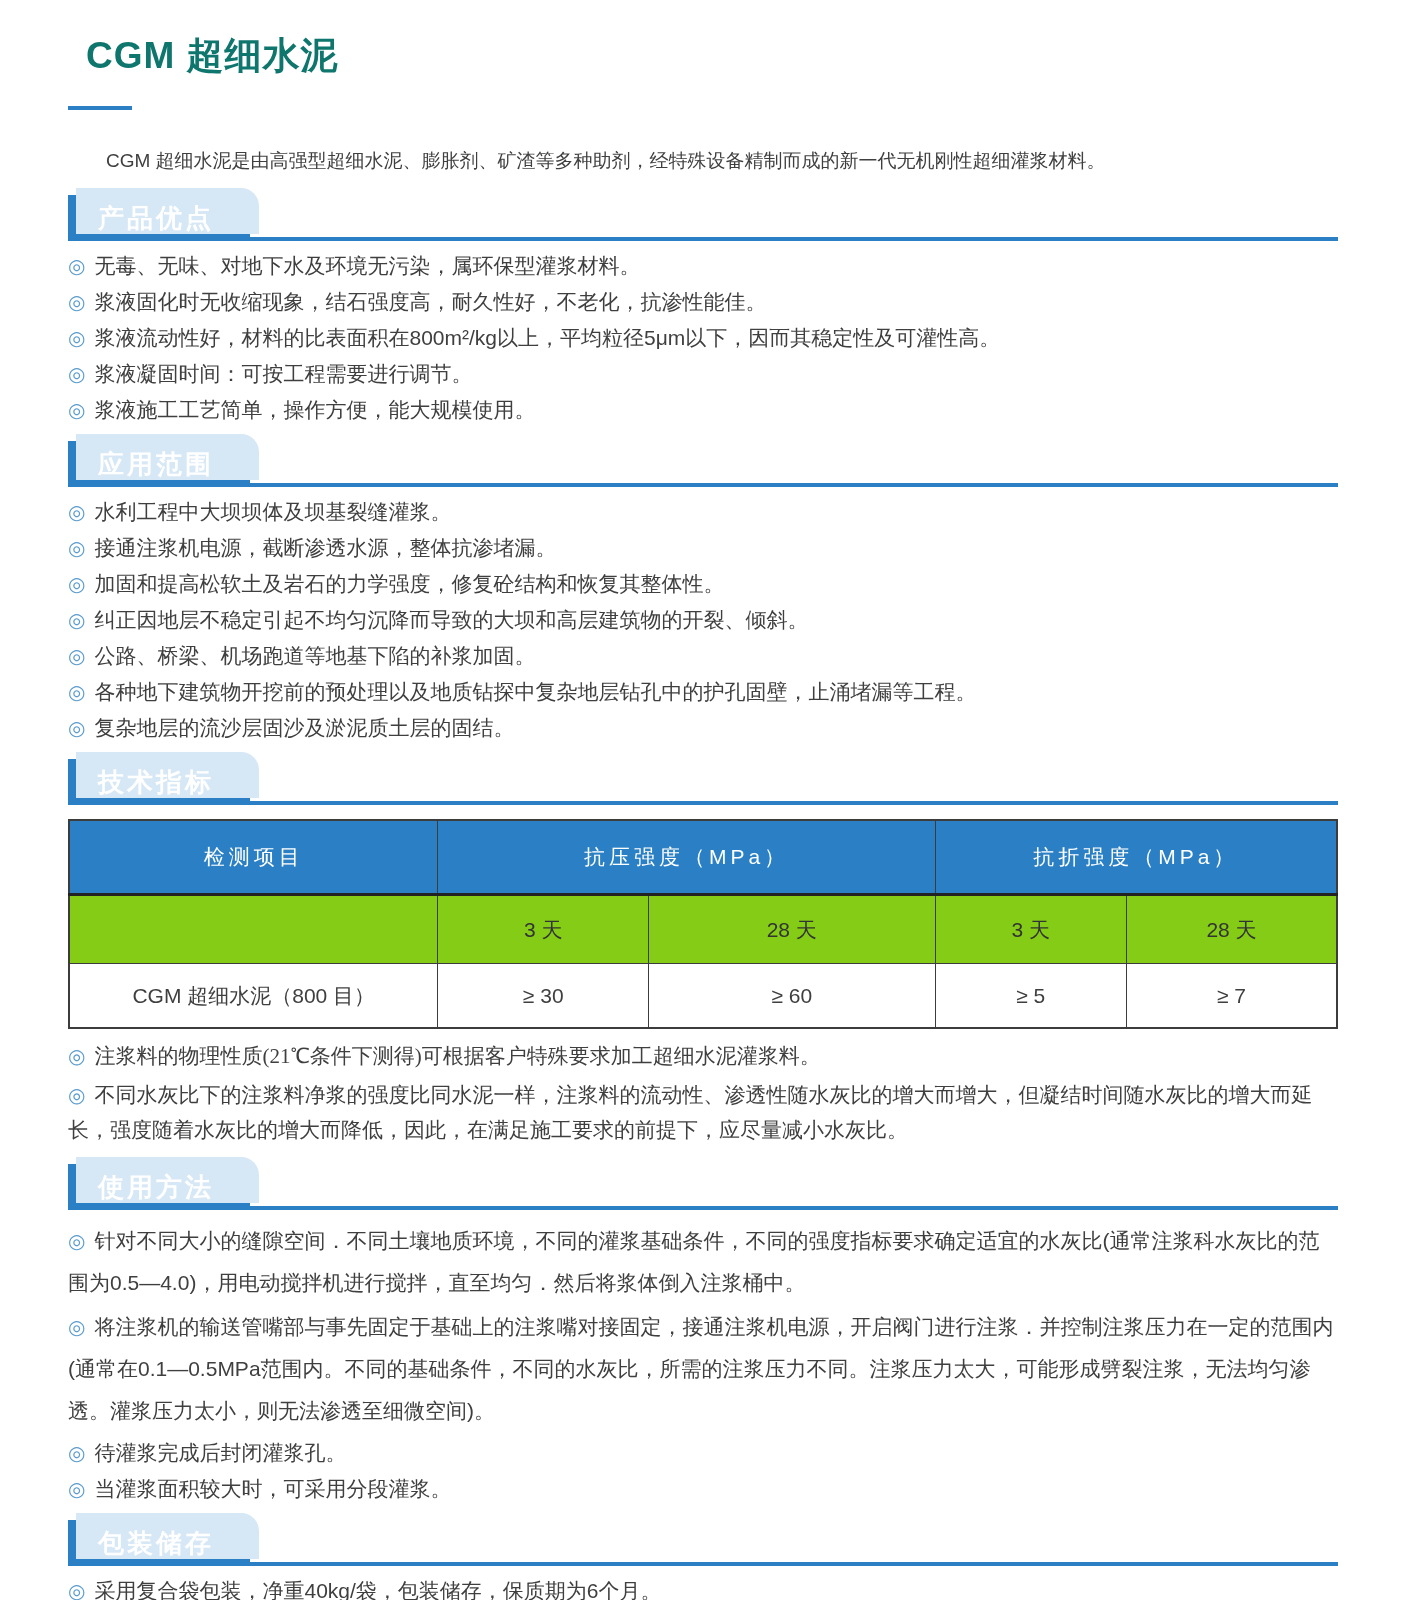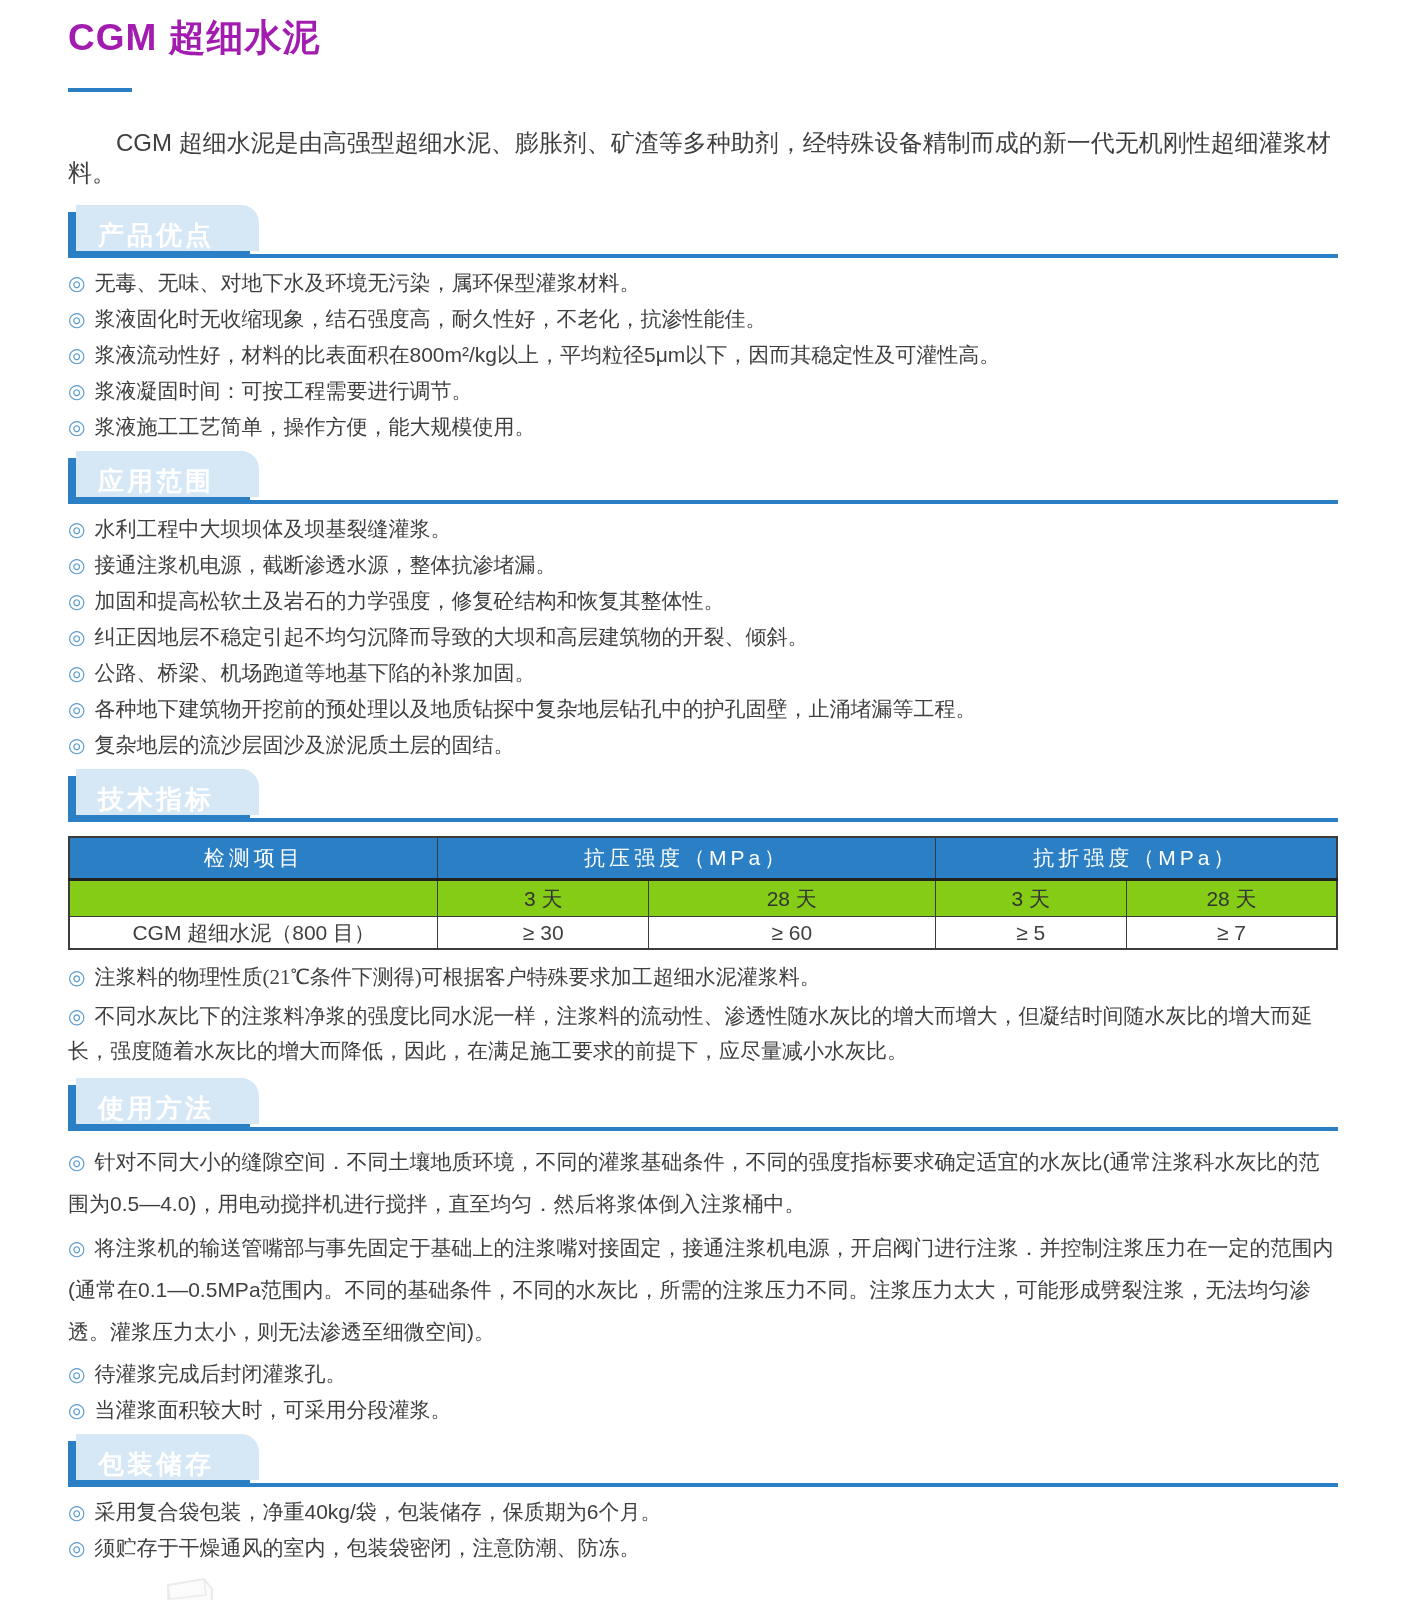--- a/index.html
+++ b/index.html
@@ -5,26 +5,26 @@
   html,body{margin:0;padding:0;}
   body{
     width:1406px;height:1600px;overflow:hidden;background:#ffffff;
     font-family:"Liberation Sans","DejaVu Sans",sans-serif;
     color:#3f3f3f;position:relative;
   }
   .page{padding:14px 68px 0 68px;}
 
   
   .page-title{
-    font-size:37px;line-height:48px;font-weight:bold;color:#a21caf;
-    letter-spacing:1px;margin:0;
+    font-size:37px;line-height:48px;font-weight:bold;color:#0f766e;
+    letter-spacing:1px;margin:18px;
   }
   .title-rule{width:64px;height:4px;background:#2b80c5;margin-top:26px;}
 
-  .intro{font-size:24px;line-height:30px;margin-top:36px;text-indent:2em;}
+  .intro{font-size:19px;line-height:30px;margin-top:36px;text-indent:2em;}
 
   
   .section{margin-top:16px;}
   .sec-head{position:relative;height:46px;margin-top:14px;font-family:Liberation Serif, serif;}
   .sec-rule{position:absolute;left:0;right:0;bottom:0;height:4px;background:#2b80c5;}
   .sec-tab{
     position:relative;z-index:0;display:inline-flex;align-items:center;
     min-width:178px;height:46px;padding:0 36px 0 30px;box-sizing:border-box;
     background:#2b80c5;border-radius:0 18px 0 0;
   }
@@ -43,21 +43,21 @@
   .mark{color:#5b9ccd;margin-right:9px;font-size:20px;}
   .item.para{line-height:42px;margin:2px 0;}
   .item.note{line-height:35px;margin:4px 0;font-family:Liberation Serif, serif;}
 
   
   table.spec{
     width:100%;border-collapse:collapse;margin-top:14px;font-size:21px;
     border:2px solid #3c3c3c;table-layout:fixed;
   }
   table.spec th,table.spec td{
-    border:1px solid #3c3c3c;text-align:center;padding:0;
+    border:1px solid #3c3c3c;text-align:center;padding:16px;
   }
   tr.t-head th{
     background:#2b80c5;color:#ffffff;font-weight:normal;letter-spacing:4px;
     height:40px;border-bottom:3px solid #222222;
   }
   tr.t-sub td{background:#84cc16;height:35px;color:#333333;}
   tr.t-row td{background:#ffffff;height:31px;}
 
   
   .bag{margin:6px 0 0 86px;opacity:0.55;}

